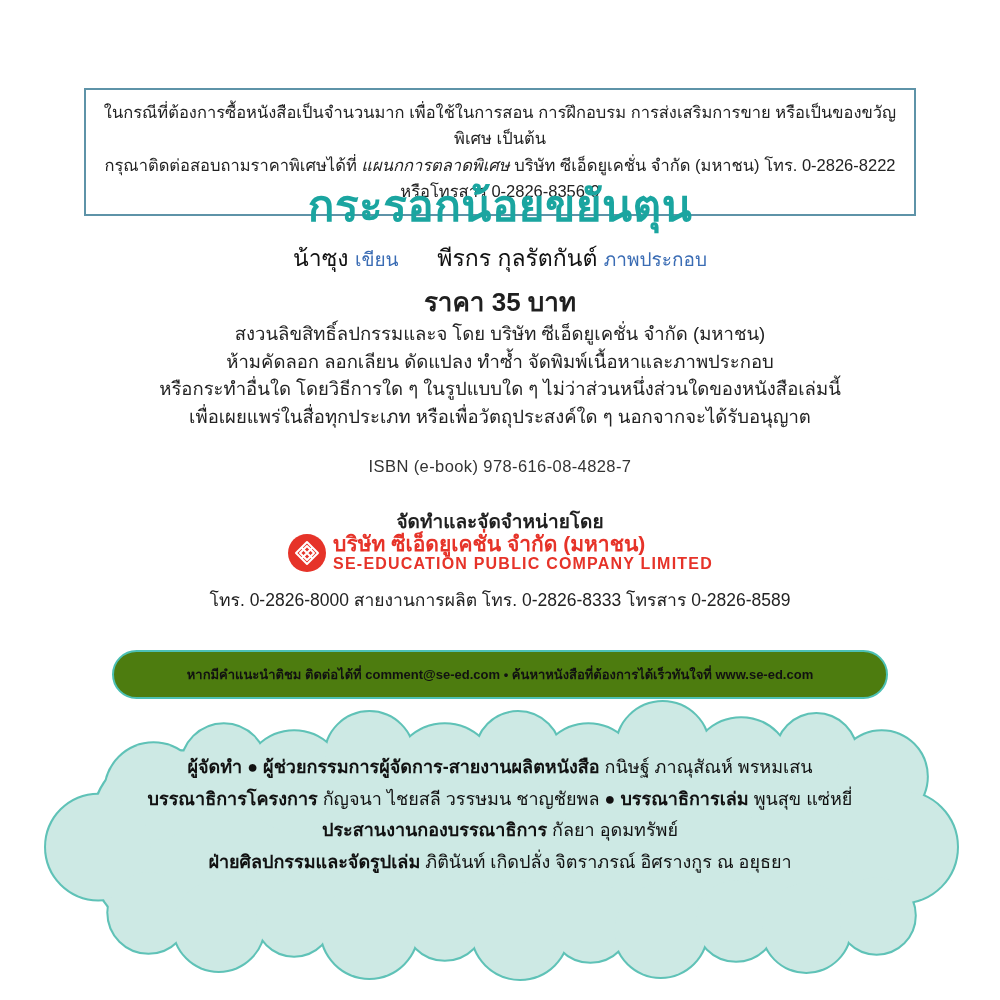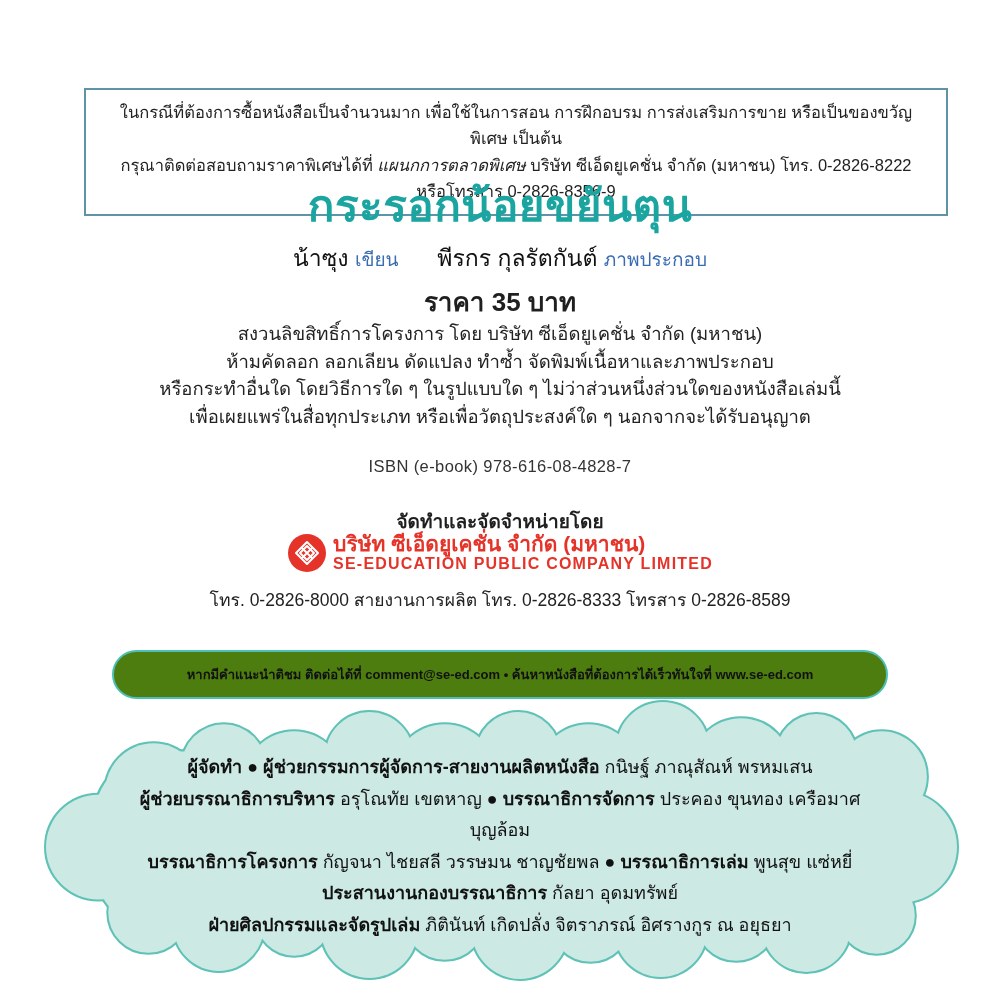--- a/index.html
+++ b/index.html
@@ -16,21 +16,21 @@
   body{
     width:1000px;height:1000px;position:relative;overflow:hidden;
     background:#ffffff;color:var(--ink);
     font-family:"Liberation Sans","DejaVu Sans",sans-serif;
   }
   .center{width:100%;text-align:center;position:absolute;left:0;}
 
   .notice-box{
     position:absolute;left:84px;top:88px;width:808px;
     border:2px solid var(--box-border);
-    padding:9px 26px;text-align:center;
+    padding:9px 10px;text-align:center;
     font-size:16.5px;line-height:1.6;color:#222;
   }
   .notice-box .it{font-style:italic;}
 
   .book-title{
     top:170px;font-size:44px;font-weight:800;color:var(--title-teal);
     letter-spacing:0.5px;
   }
 
   .byline{top:240px;font-size:23px;}
@@ -85,21 +85,21 @@
   <span class="name">น้าซุง</span>
   <span class="role">เขียน</span>
   <span class="gap"></span>
   <span class="name">พีรกร กุลรัตกันต์</span>
   <span class="role">ภาพประกอบ</span>
 </div>
 
 <div class="center price">ราคา 35 บาท</div>
 
 <div class="center copyright">
-  <div>สงวนลิขสิทธิ์การโครงการ โดย บริษัท ซีเอ็ดยูเคชั่น จำกัด (มหาชน)</div>
+  <div>สงวนลิขสิทธิ์ลปกรรมและจ โดย บริษัท ซีเอ็ดยูเคชั่น จำกัด (มหาชน)</div>
   <div>ห้ามคัดลอก ลอกเลียน ดัดแปลง ทำซ้ำ จัดพิมพ์เนื้อหาและภาพประกอบ</div>
   <div>หรือกระทำอื่นใด โดยวิธีการใด ๆ ในรูปแบบใด ๆ ไม่ว่าส่วนหนึ่งส่วนใดของหนังสือเล่มนี้</div>
   <div>เพื่อเผยแพร่ในสื่อทุกประเภท หรือเพื่อวัตถุประสงค์ใด ๆ นอกจากจะได้รับอนุญาต</div>
 </div>
 
 <div class="center isbn">ISBN (e-book) 978-616-08-4828-7</div>
 
 <div class="center pub-heading">จัดทำและจัดจำหน่ายโดย</div>
 <div class="pub-row">
   <svg class="pub-logo" viewBox="0 0 40 40">
@@ -150,18 +150,17 @@
         <circle cx="695" cy="223" r="40"></circle>
           <circle cx="765" cy="230" r="44"></circle>
         <circle cx="835" cy="218" r="38"></circle>
       </g>
     </defs>
     <use href="#cloudShape" fill="#cde9e4" stroke="#5fc2b7" stroke-width="4"></use>
     <use href="#cloudShape" fill="#cde9e4"></use>
   </svg>
   <div class="credits">
       <div class="credit-line"><span class="b">ผู้จัดทำ ● ผู้ช่วยกรรมการผู้จัดการ-สายงานผลิตหนังสือ</span><span> กนิษฐ์ ภาณุสัณห์ พรหมเสน</span></div>
-      <div class="credit-line"><span class="b">ผู้ช่วยบรรณาธิการบริหาร</span><span> อรุโณทัย เขตหาญ </span><span class="b">● บรรณาธิการจัดการ</span><span> ประคอง ขุนทอง  เครือมาศ บุญล้อม</span></div>
       <div class="credit-line"><span class="b">บรรณาธิการโครงการ</span><span> กัญจนา ไชยสลี  วรรษมน ชาญชัยพล </span><span class="b">● บรรณาธิการเล่ม</span><span> พูนสุข แซ่หยี่</span></div>
       <div class="credit-line"><span class="b">ประสานงานกองบรรณาธิการ</span><span> กัลยา อุดมทรัพย์</span></div>
       <div class="credit-line"><span class="b">ฝ่ายศิลปกรรมและจัดรูปเล่ม</span><span> ภิตินันท์ เกิดปลั่ง  จิตราภรณ์  อิศรางกูร ณ อยุธยา</span></div>
     </div>
 </div>
 
 </body></html>

